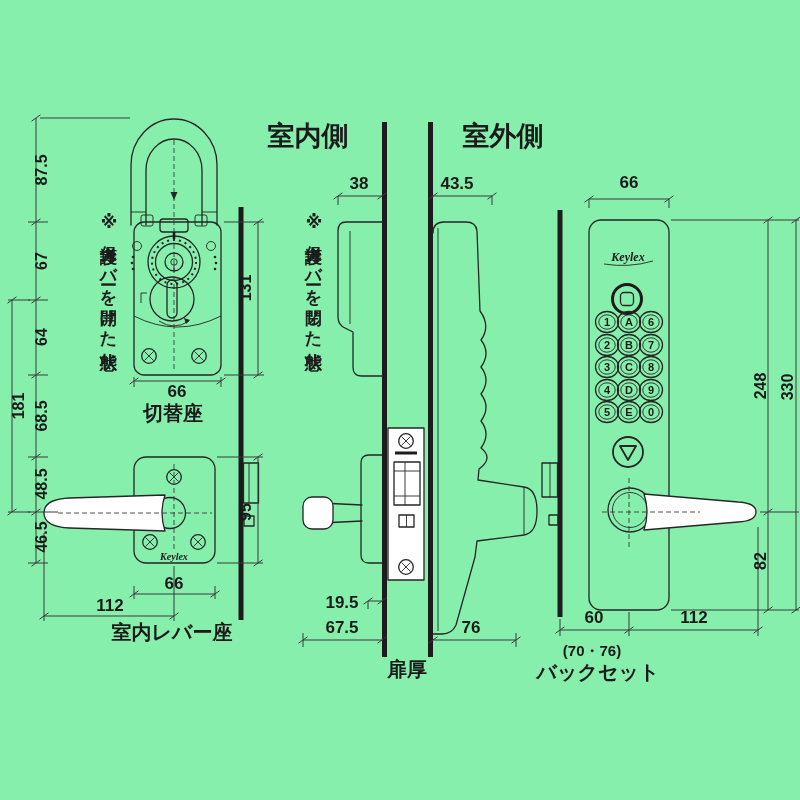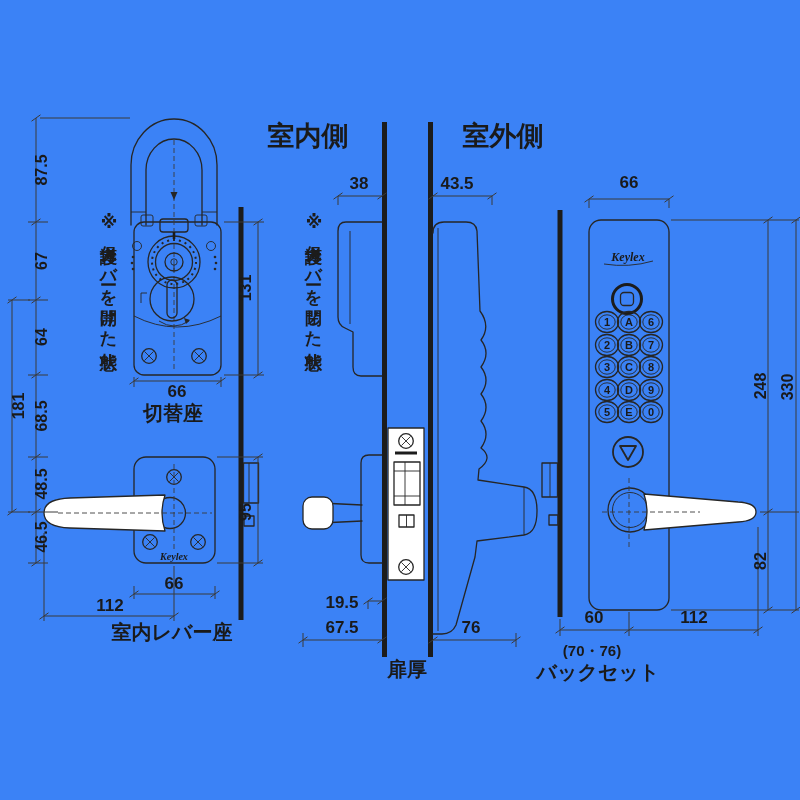--- a/index.html
+++ b/index.html
@@ -1,16 +1,16 @@
 <!DOCTYPE html>
 <html><head>
 <meta charset="utf-8">
 <style>
   html,body{margin:0;padding:0;background:#fff;}
-  #stage{position:relative;width:800px;height:800px;background:#3b82f6;overflow:hidden;
+  #stage{position:relative;width:800px;height:800px;background:#86efac;overflow:hidden;
          font-family:"Liberation Sans","DejaVu Sans",sans-serif;}
   svg{position:absolute;left:0;top:0;}
   
   .ln   {stroke:#262626;stroke-width:1.3;fill:none;stroke-linecap:round;stroke-linejoin:round;}
   .lt   {stroke:#262626;stroke-width:0.9;fill:none;}
   .thick{stroke:#1c1c1c;stroke-width:5;fill:none;}
   .dim  {stroke:#3a3a3a;stroke-width:1;fill:none;}
   .ctr  {stroke:#3a3a3a;stroke-width:0.9;stroke-dasharray:5 3;fill:none;}
   .teeth{stroke:#262626;stroke-width:2;stroke-dasharray:2 4;fill:none;}
   .wfill{fill:#fff;}

